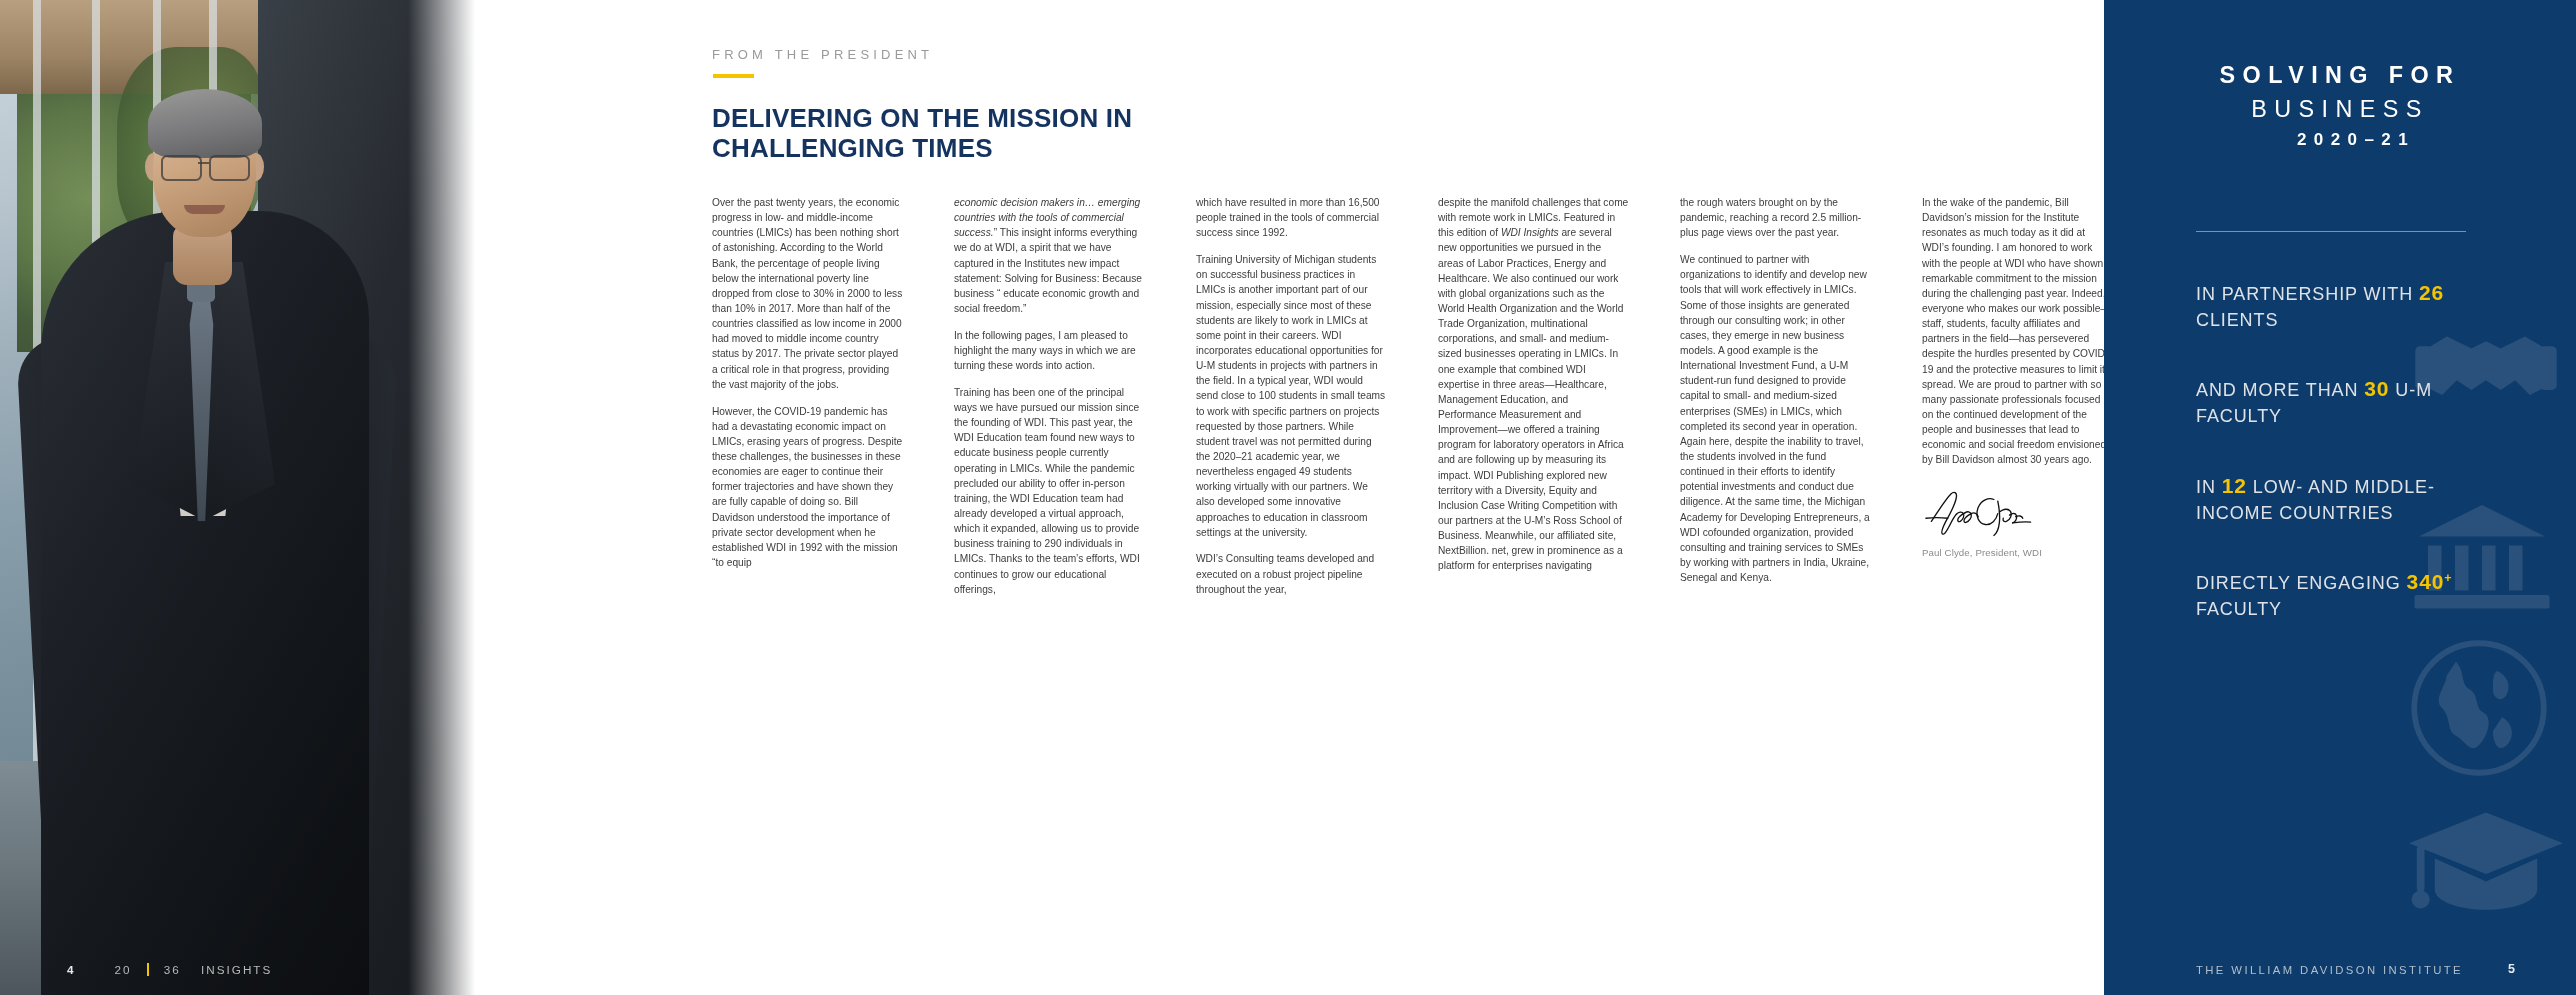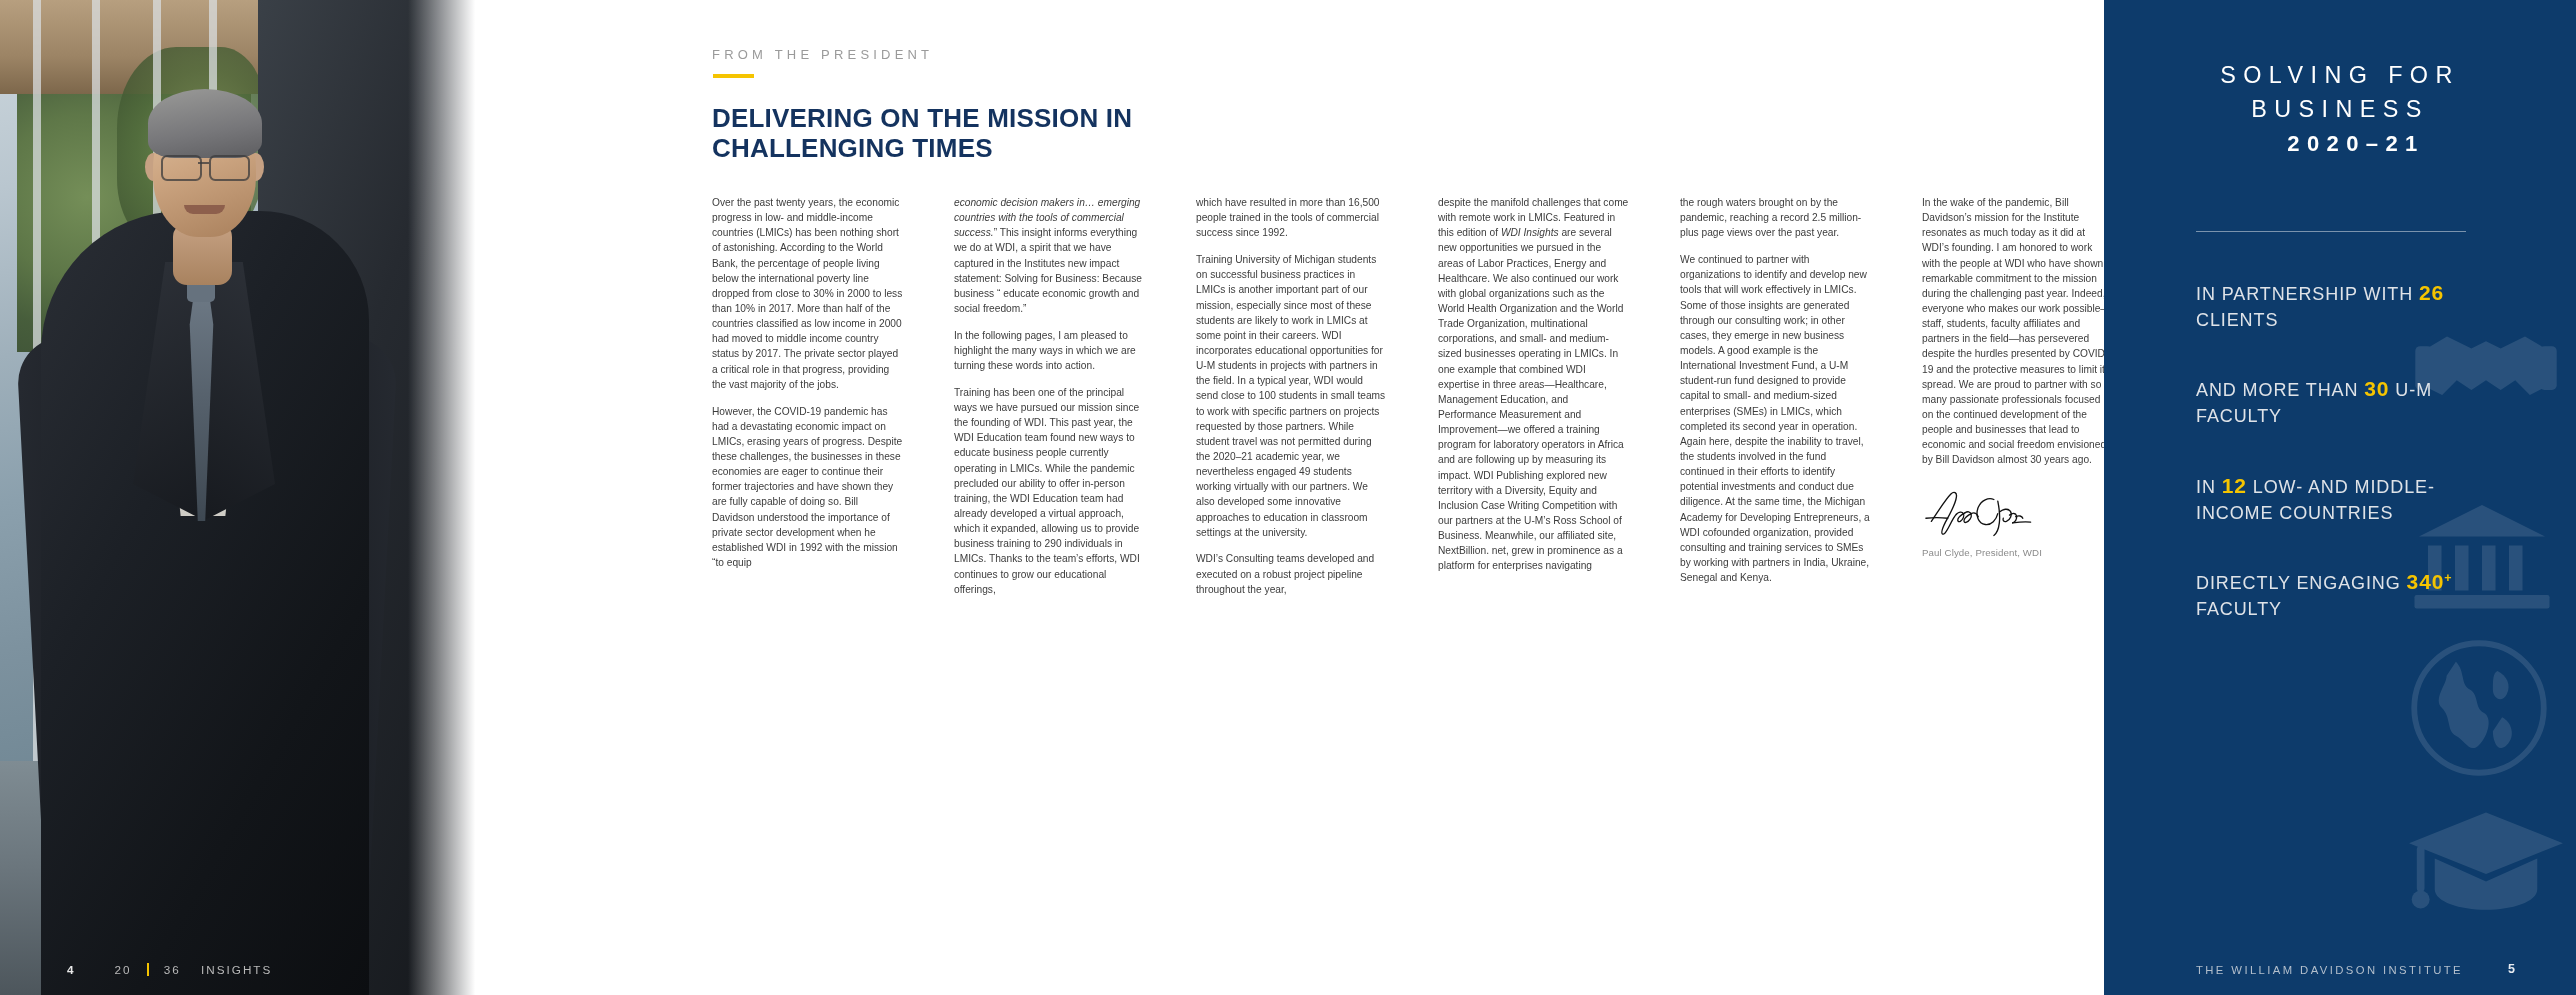--- a/index.html
+++ b/index.html
@@ -156,23 +156,23 @@
   }
 
   
   .blue-panel{
     position:relative;width:472px;flex:0 0 472px;height:995px;
     background:#0d3b6b;overflow:hidden;box-sizing:border-box;
   }
   .bp-title{
     position:absolute;left:0;right:0;top:59px;text-align:center;color:#ffffff;
   }
-  .bp-t1{font-size:23.4px;letter-spacing:7.4px;font-weight:400;line-height:1.45;}
+  .bp-t1{font-size:23.4px;letter-spacing:7.4px;font-weight:700;line-height:1.45;}
   .bp-t2{font-size:23.4px;letter-spacing:7.4px;font-weight:300;line-height:1.45;}
-  .bp-t3{font-size:22px;letter-spacing:7.4px;font-weight:bold;line-height:1.5;padding-left:32px;}
+  .bp-t3{font-size:17px;letter-spacing:7.4px;font-weight:bold;line-height:1.5;padding-left:32px;}
   .bp-divider{
     position:absolute;left:92px;top:231px;width:270px;height:0.8px;background:rgba(255,255,255,.45);
   }
   .stats{position:absolute;left:92px;top:278px;width:312px;}
   .stat{
     font-size:18px;line-height:1.42;letter-spacing:0.9px;color:#dfe3e8;
     margin-bottom:41px;font-weight:400;position:relative;z-index:3;
   }
   .stat .num{color:#f5c400;font-weight:bold;font-size:21px;}
   .stat .sup{color:#f5c400;font-weight:bold;font-size:12.5px;vertical-align:super;}

